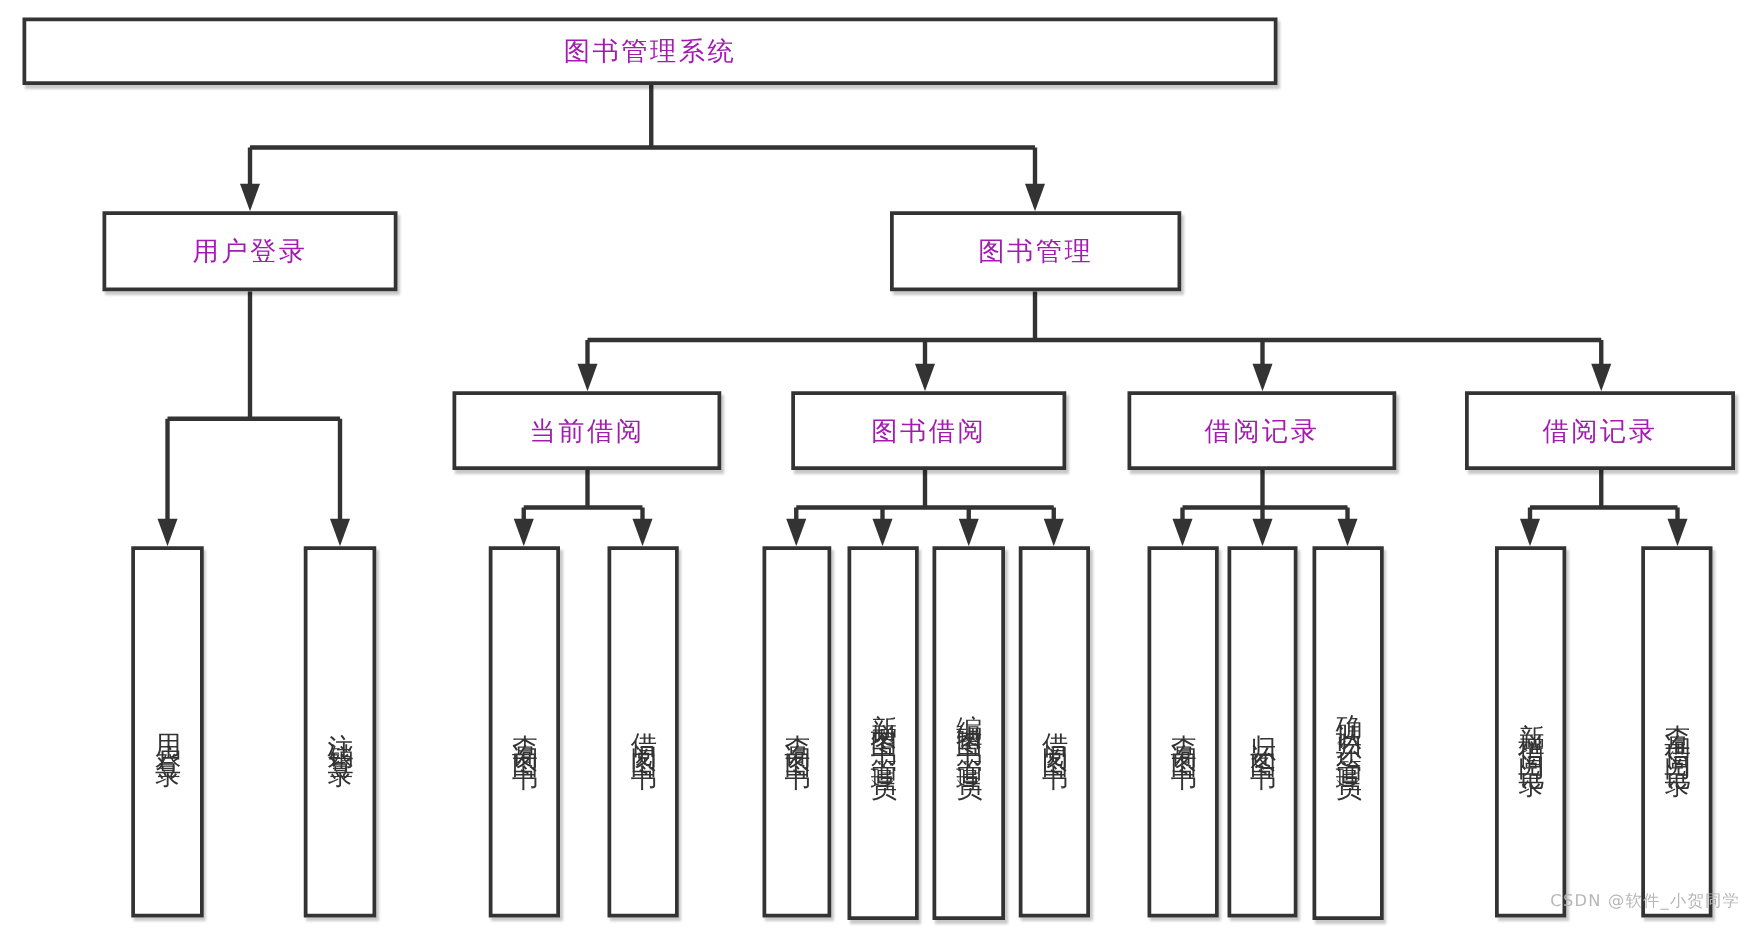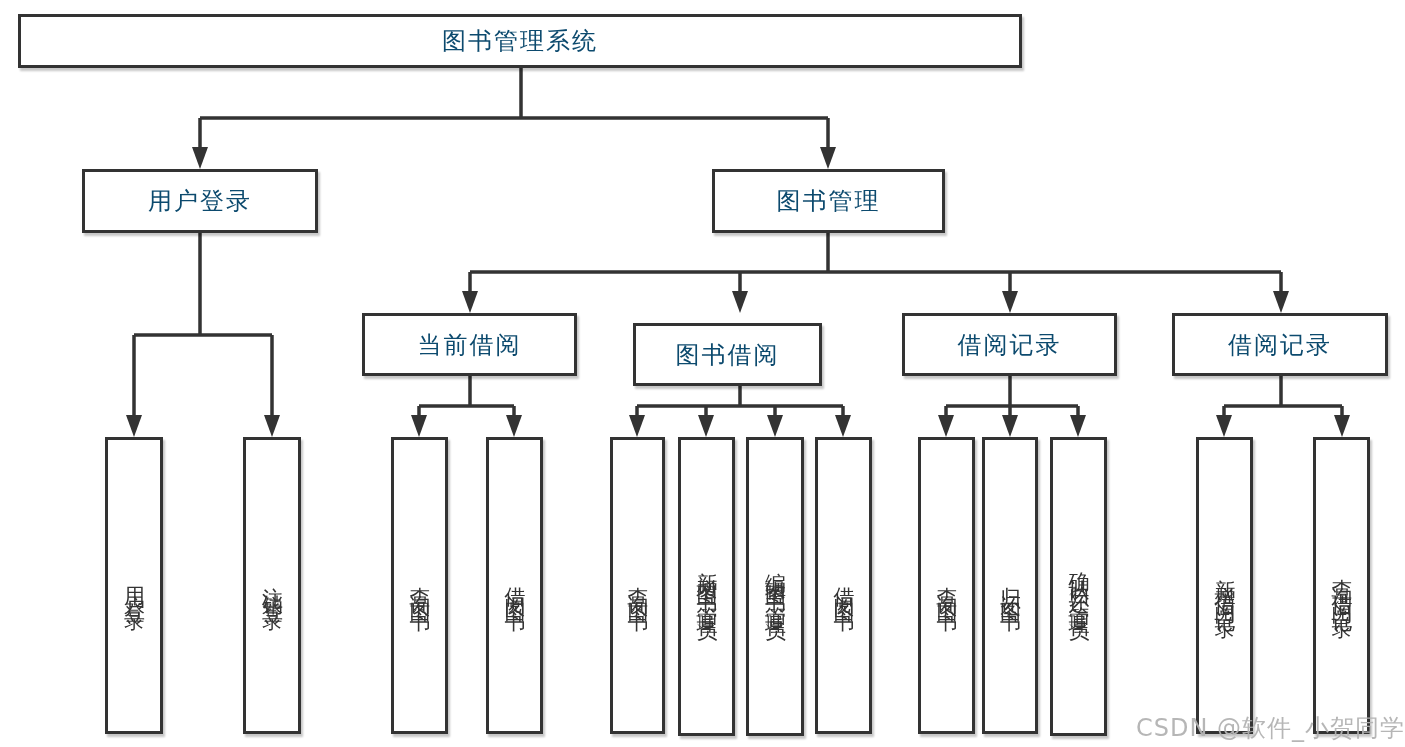--- a/index.html
+++ b/index.html
@@ -26,39 +26,39 @@
     box-sizing: border-box;
     background: #ffffff;
     border: 3px solid #333333;
     box-shadow: 2px 3px 2px rgba(0,0,0,0.22);
     display: flex;
     align-items: center;
     justify-content: center;
     z-index: 2;
   }
   .hlabel {
-    font-size: 24px;
+    font-size: 21px;
     letter-spacing: 2px;
-    color: #0c4a6e;
+    color: #a21caf;
     white-space: nowrap;
   }
   .vlabel {
     writing-mode: vertical-rl;
     text-orientation: mixed;
     font-size: 21px;
     line-height: 1;
     letter-spacing: 8px;
     color: #333333;
   }
   .vlabel.tight { letter-spacing: 7px; }
   .watermark {
     position: absolute;
-    right: 0;
+    right: 13px;
     top: 712px;
-    font-size: 24px;
+    font-size: 13px;
     letter-spacing: 1px;
     color: #b3b3b3;
     opacity: 0.95;
     z-index: 10;
     white-space: nowrap;
   }
 </style>
 </head>
 <body>
 
@@ -102,21 +102,21 @@
   <div class="node" style="left:82px; top:169px; width:236px; height:64px;">
     <span class="hlabel">用户登录</span>
   </div>
   <div class="node" style="left:712px; top:169px; width:233px; height:64px;text-align:center;">
     <span class="hlabel">图书管理</span>
   </div>
 
   <div class="node" style="left:362px; top:313px; width:215px; height:63px;">
     <span class="hlabel">当前借阅</span>
   </div>
-  <div class="node" style="left:633px; top:323px; width:189px; height:63px;">
+  <div class="node" style="left:633px; top:313px; width:220px; height:63px;">
     <span class="hlabel">图书借阅</span>
   </div>
   <div class="node" style="left:902px; top:313px; width:215px; height:63px;">
     <span class="hlabel">借阅记录</span>
   </div>
   <div class="node" style="left:1172px; top:313px; width:216px; height:63px;">
     <span class="hlabel">借阅记录</span>
   </div>
 
   <div class="node" style="left:105px; top:437px; width:58px; height:297px;">

